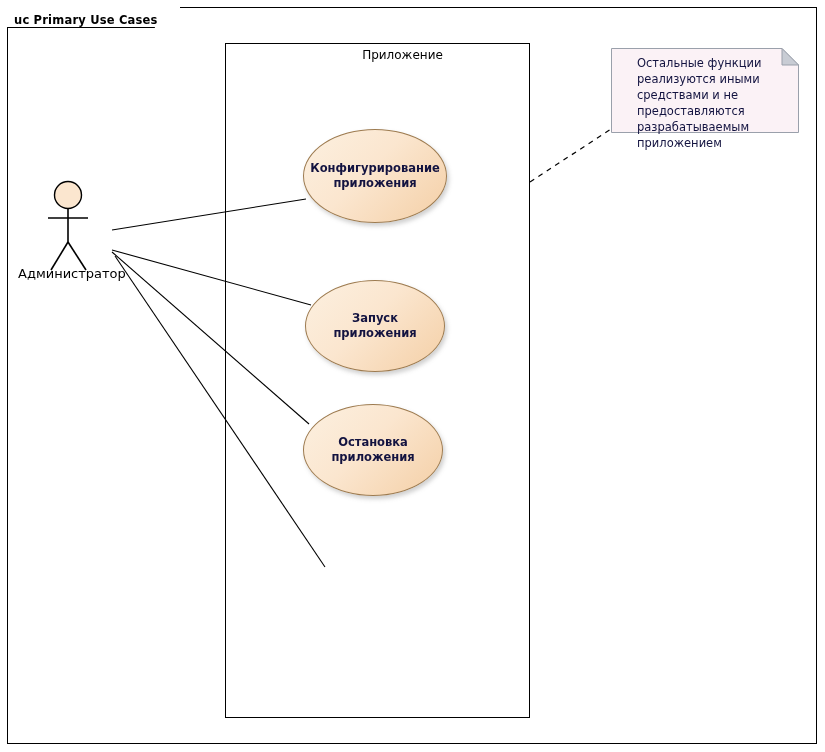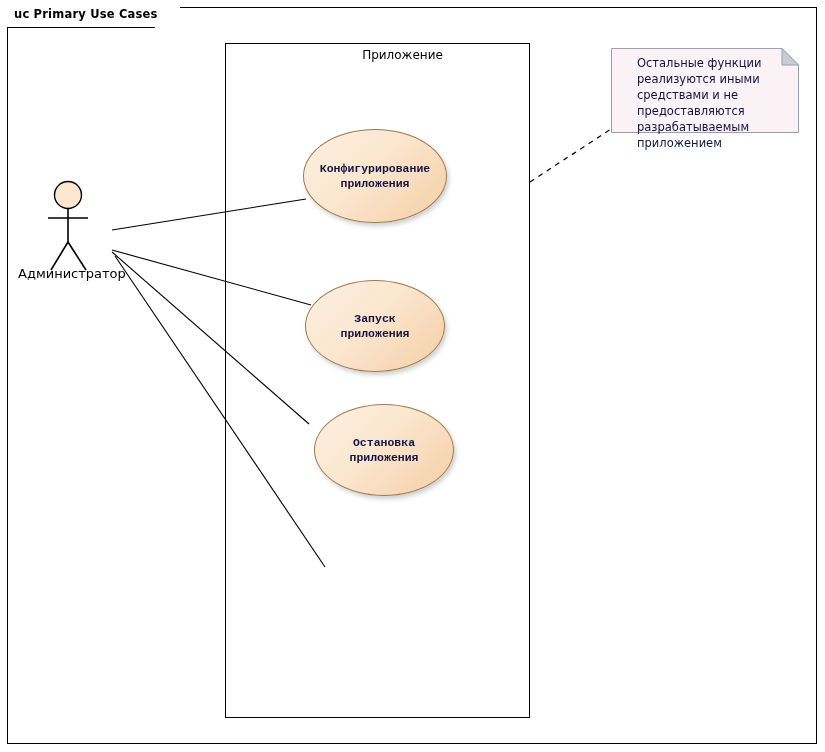--- a/index.html
+++ b/index.html
@@ -32,21 +32,21 @@
 
   
   .title-tab {
     position: absolute;
     left: 7px;
     top: 7px;
     height: 20px;
     padding-left: 7px;
     padding-right: 22px;
     display: flex;
-    align-items: flex-start;
+    align-items: flex-end;
     background: #ffffff;
     border-right: none;
     box-sizing: border-box;
     z-index: 6;
   }
   .title-tab-bg {
     position: absolute;
     left: 7px;
     top: 7px;
     width: 148px;
@@ -100,21 +100,20 @@
     z-index: 3;
   }
   .usecase-label {
     font-size: 11.5px;
     font-weight: bold;
     color: #131340;
     text-align: center;
     line-height: 15px;
     padding: 0 14px;
     white-space: pre-line;
-    font-family: Liberation Mono, monospace;
   }
 
   
   .actor {
     position: absolute;
     z-index: 4;
   }
   .actor-label {
     position: absolute;
     left: 18px;
@@ -200,21 +199,21 @@
 
   <div class="usecase" style="left:303px; top:129px; width:144px; height:94px;">
     <span class="usecase-label">Конфигурирование
 приложения</span>
   </div>
 
   <div class="usecase" style="left:305px; top:280px; width:140px; height:92px;justify-content:flex-end;">
     <span class="usecase-label">Запуск приложения</span>
   </div>
 
-  <div class="usecase" style="left:314px; top:404px; width:140px; height:92px;">
+  <div class="usecase" style="left:303px; top:404px; width:140px; height:92px;">
     <span class="usecase-label">Остановка
 приложения</span>
   </div>
 
 
   <div class="note">
     <svg width="188" height="85" viewBox="0 0 188 85" style="position:absolute; left:0; top:0;">
       <polygon points="0.5,0.5 171,0.5 187.5,17 187.5,84.5 0.5,84.5" fill="#fbf2f6" stroke="#9aa0ab" stroke-width="1"></polygon>
       <polygon points="171,0.5 187.5,17 171,17" fill="#c8ccd4" stroke="#9aa0ab" stroke-width="1"></polygon>
     </svg>

